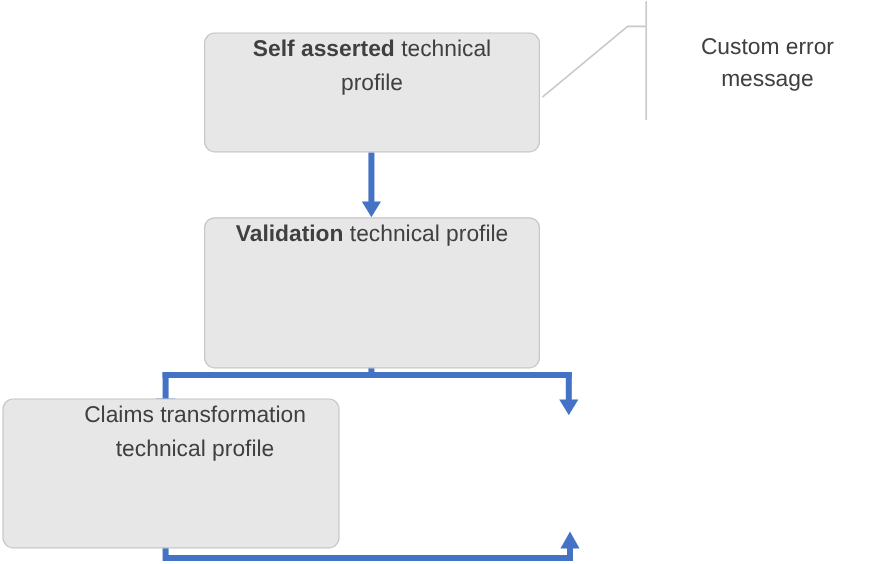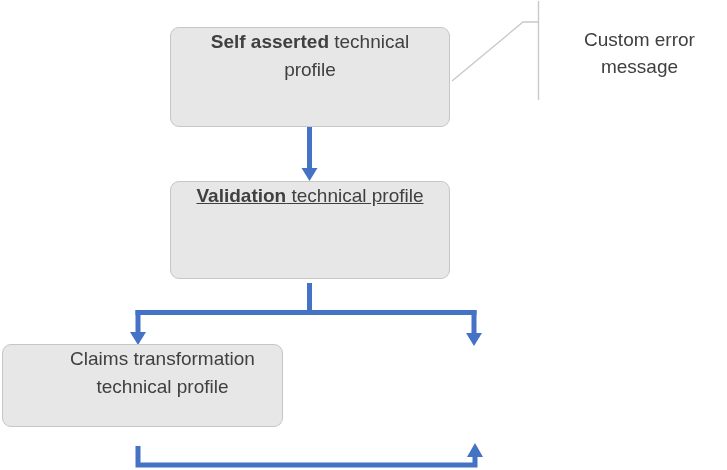--- a/index.html
+++ b/index.html
@@ -52,22 +52,22 @@
     font-size: 19px;
     line-height: 28px;
   }
   .node .node-label {
     width: 232px;
   }
   .node .bold-part {
     font-weight: bold;
   }
   .node-a { left: 170px; top: 27px;  width: 280px; height: 100px; }
-  .node-b { left: 170px; top: 181px; width: 280px; height: 98px; text-decoration: underline; }
-  .node-c { left: 2px;   top: 344px; width: 281px; height: 83px; padding-left: 40px; }
+  .node-b { left: 170px; top: 181px; width: 280px; height: 126px; }
+  .node-c { left: 2px;   top: 332px; width: 281px; height: 125px; padding-left: 40px; }
   .node-d { left: 334px; top: 345px; width: 278px; height: 98px;  }
   .annotation {
     position: absolute;
     left: 552px;
     top: 26px;
     width: 175px;
     text-align: center;
     color: var(--text-color, #404040);
     font-size: 19px;
     line-height: 27px;

